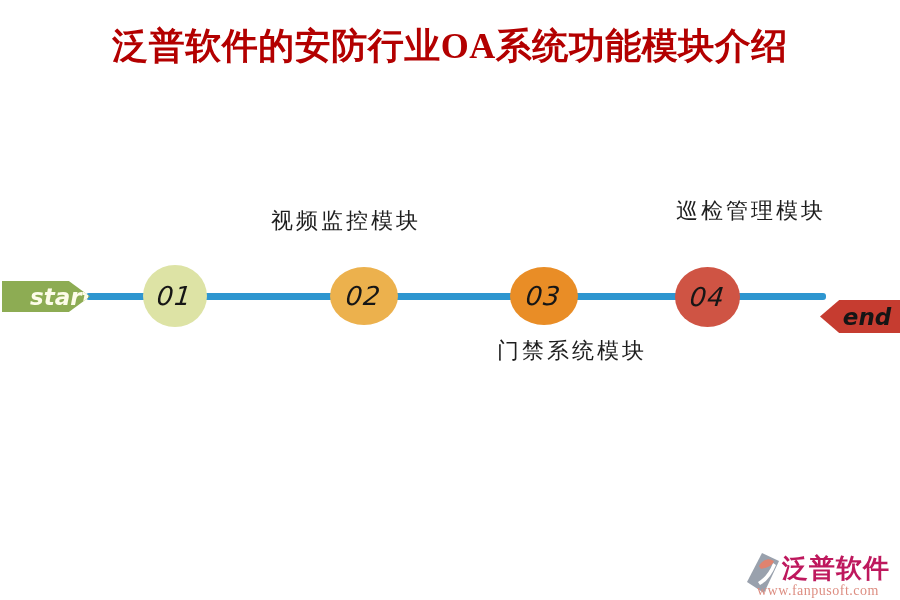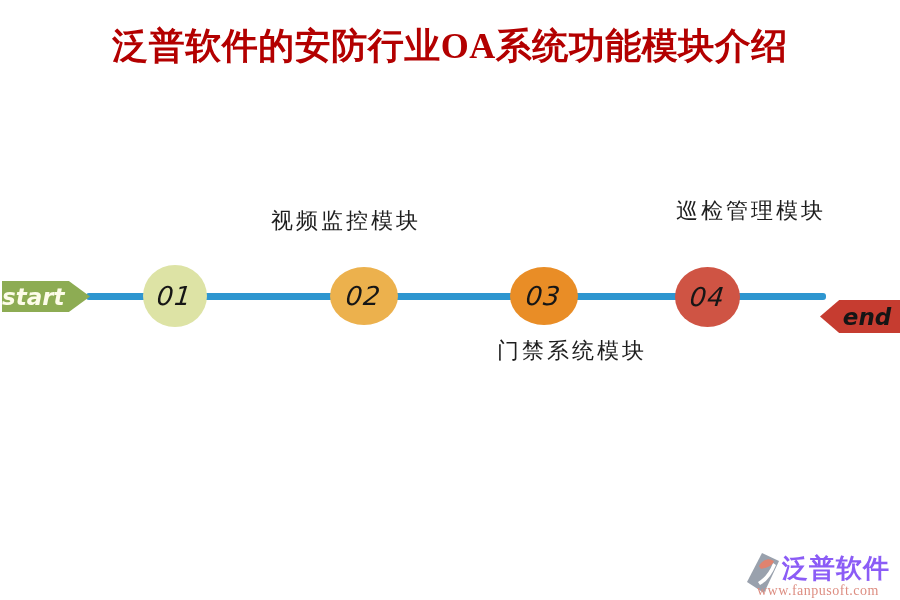--- a/index.html
+++ b/index.html
@@ -34,21 +34,21 @@
     display:flex;align-items:center;
     font-family:"DejaVu Sans","Liberation Sans",sans-serif;
     font-style:italic;
     font-size:23px;
     font-weight:bold;
   }
   .banner-start{
     left:2px;top:281px;width:88px;height:31px;
     clip-path:polygon(0 0,76% 0,100% 50%,76% 100%,0 100%);
     color:#fdfce9;
-    padding-left:0;box-sizing:border-box;
+    padding-left:28px;box-sizing:border-box;
   }
   .banner-end{
     left:820px;top:280px;width:80px;height:33px;
     clip-path:polygon(0 50%,24% 0,100% 0,100% 100%,24% 100%);
     color:#151515;
     justify-content:center;
     padding-left:14px;box-sizing:border-box;
   }
   
   .node{
@@ -137,17 +137,17 @@
   <div class="module-label" id="label-2">视频监控模块</div>
   <div class="module-label" id="label-3">门禁系统模块</div>
   <div class="module-label" id="label-4">巡检管理模块</div>
 
   <div class="watermark">
     <svg class="logo-icon" width="34" height="42" viewBox="0 0 34 42">
       <path d="M16 1 L33 9 L18 41 L1 30 Z" fill="#99a1ad"></path>
       <path d="M12 30 Q22 24 27 11 L30 13 Q24 28 14 33 Z" fill="#ffffff"></path>
       <path d="M13 14 Q19 4 28 9 Q26 15 15 17 Z" fill="#e0836f"></path>
     </svg>
-    <div class="brand-text" style="color: #8b5cf6;">泛普软件</div>
+    <div class="brand-text" style="color: #be185d;">泛普软件</div>
     <div class="brand-url" style="color: rgb(221, 142, 130);">www.fanpusoft.com</div>
   </div>
 
 </div>
 
 </body></html>

